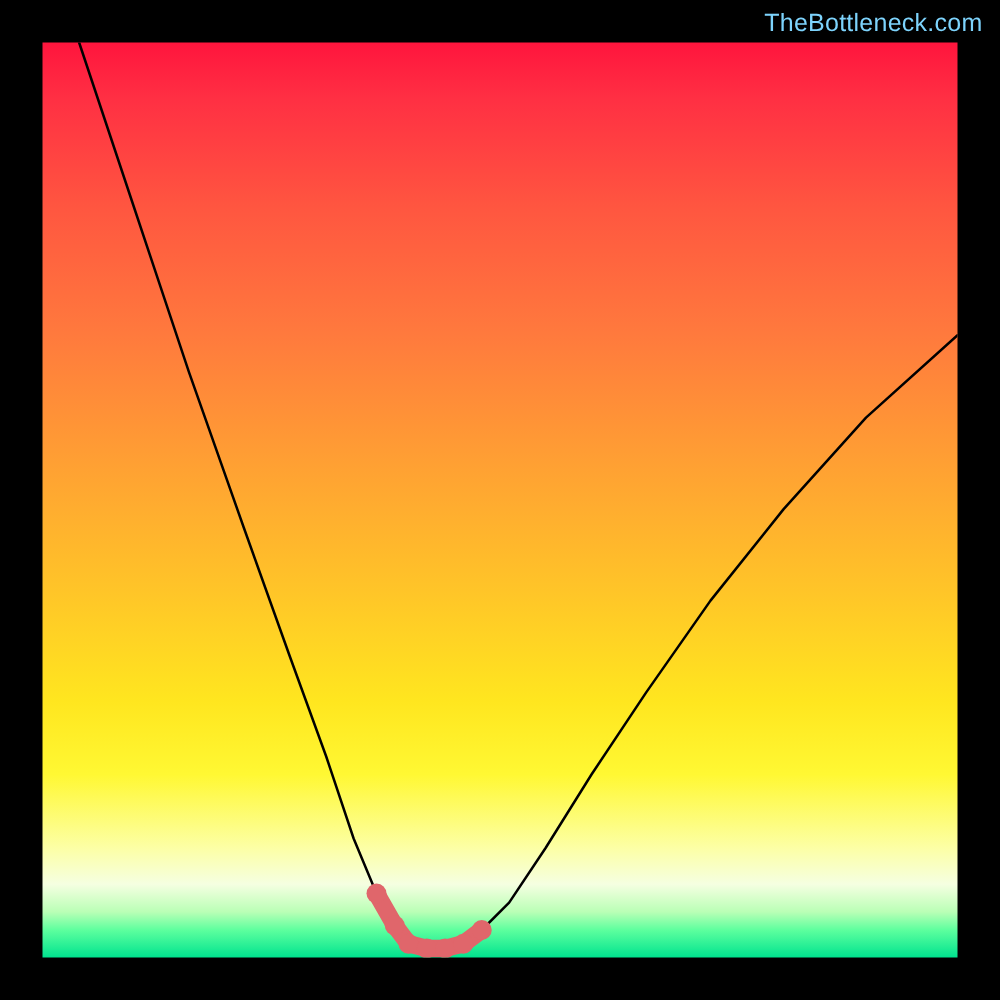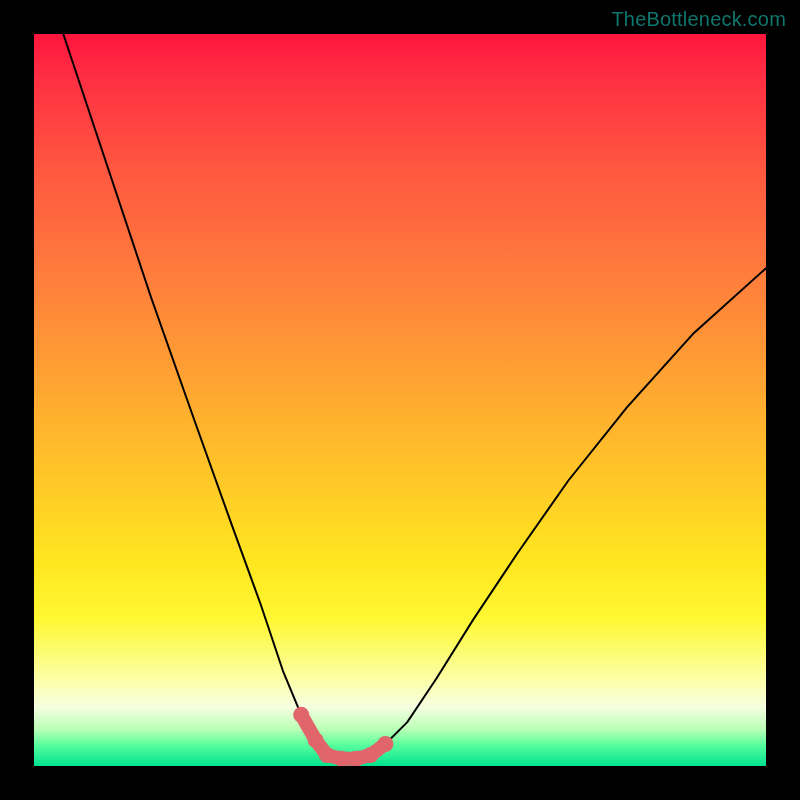--- a/index.html
+++ b/index.html
@@ -40,21 +40,21 @@
       #f5ffe1 92%,
       #baffb6 95%,
       #5dff9e 97%,
       #00e38f 100%
     );
   }
   .watermark {
     position: absolute;
     top: 8px;
     right: 14px;
-    color: #0f766e;
+    color: #7dd3fc;
     font-size: 20px;
     font-weight: 500;
     letter-spacing: 0.2px;
     user-select: none;
     text-align: right;
   }
   svg.curve {
     position: absolute;
     top: 0;
     left: 0;

